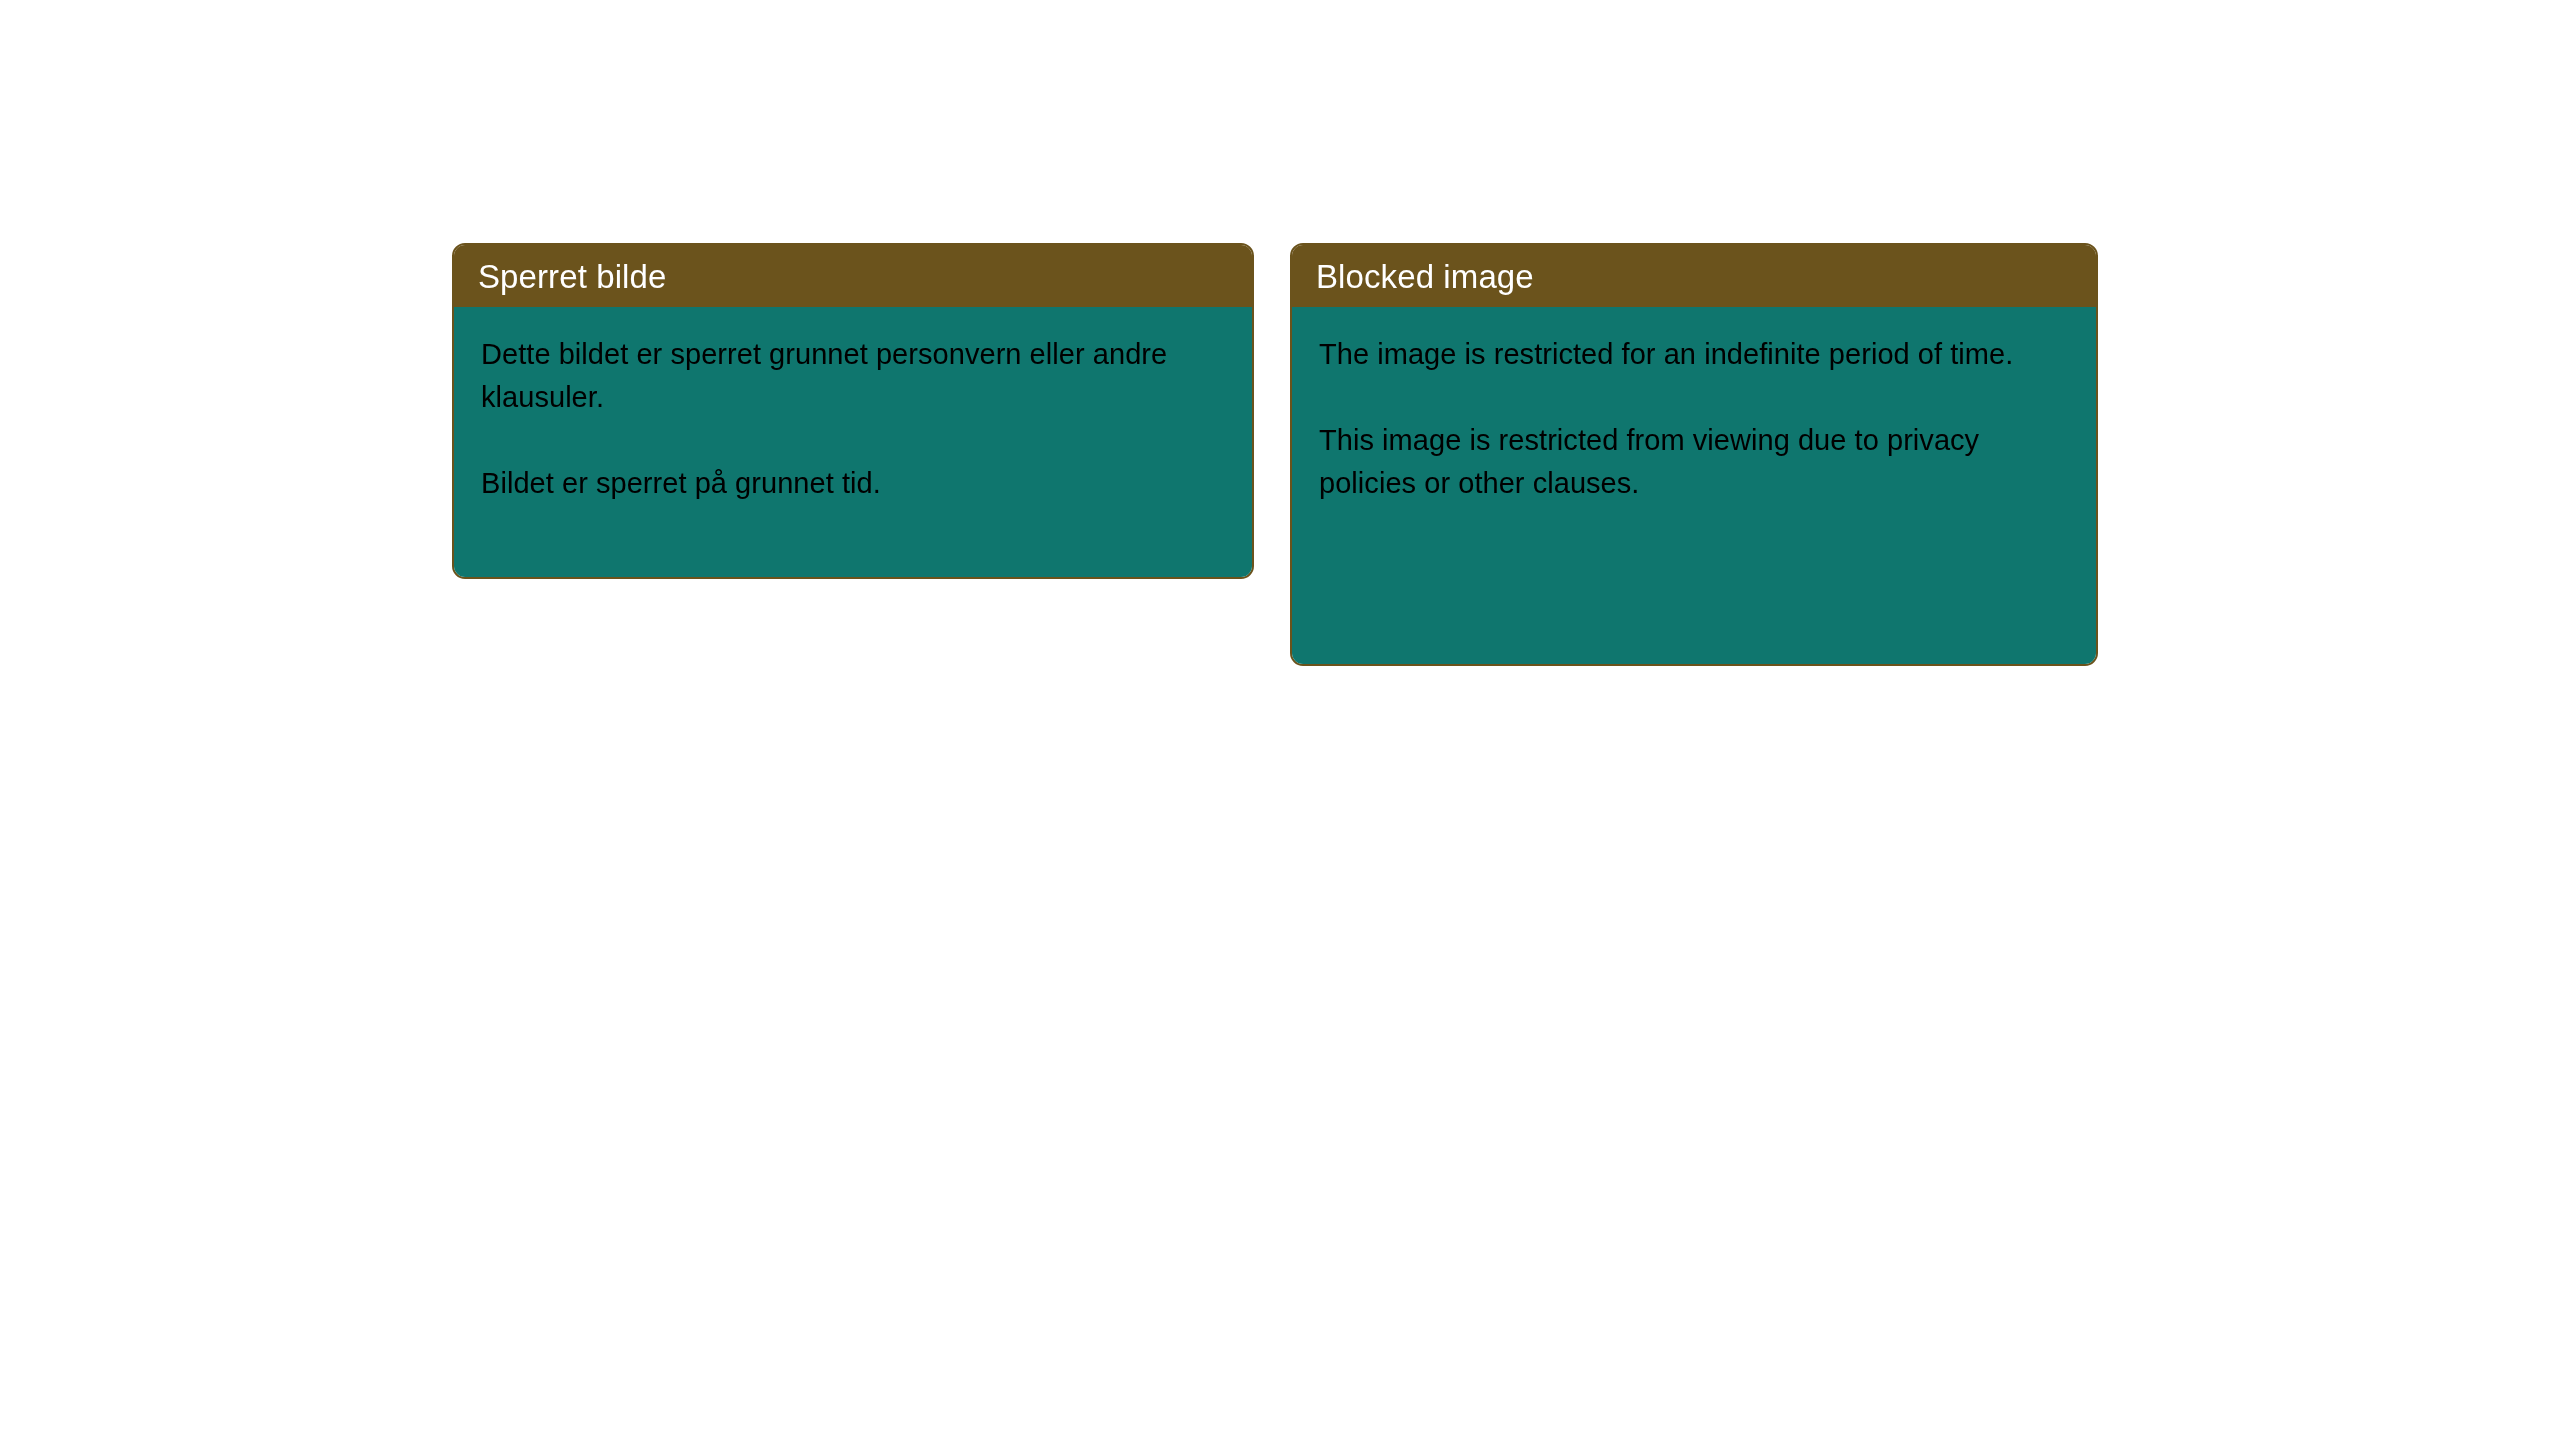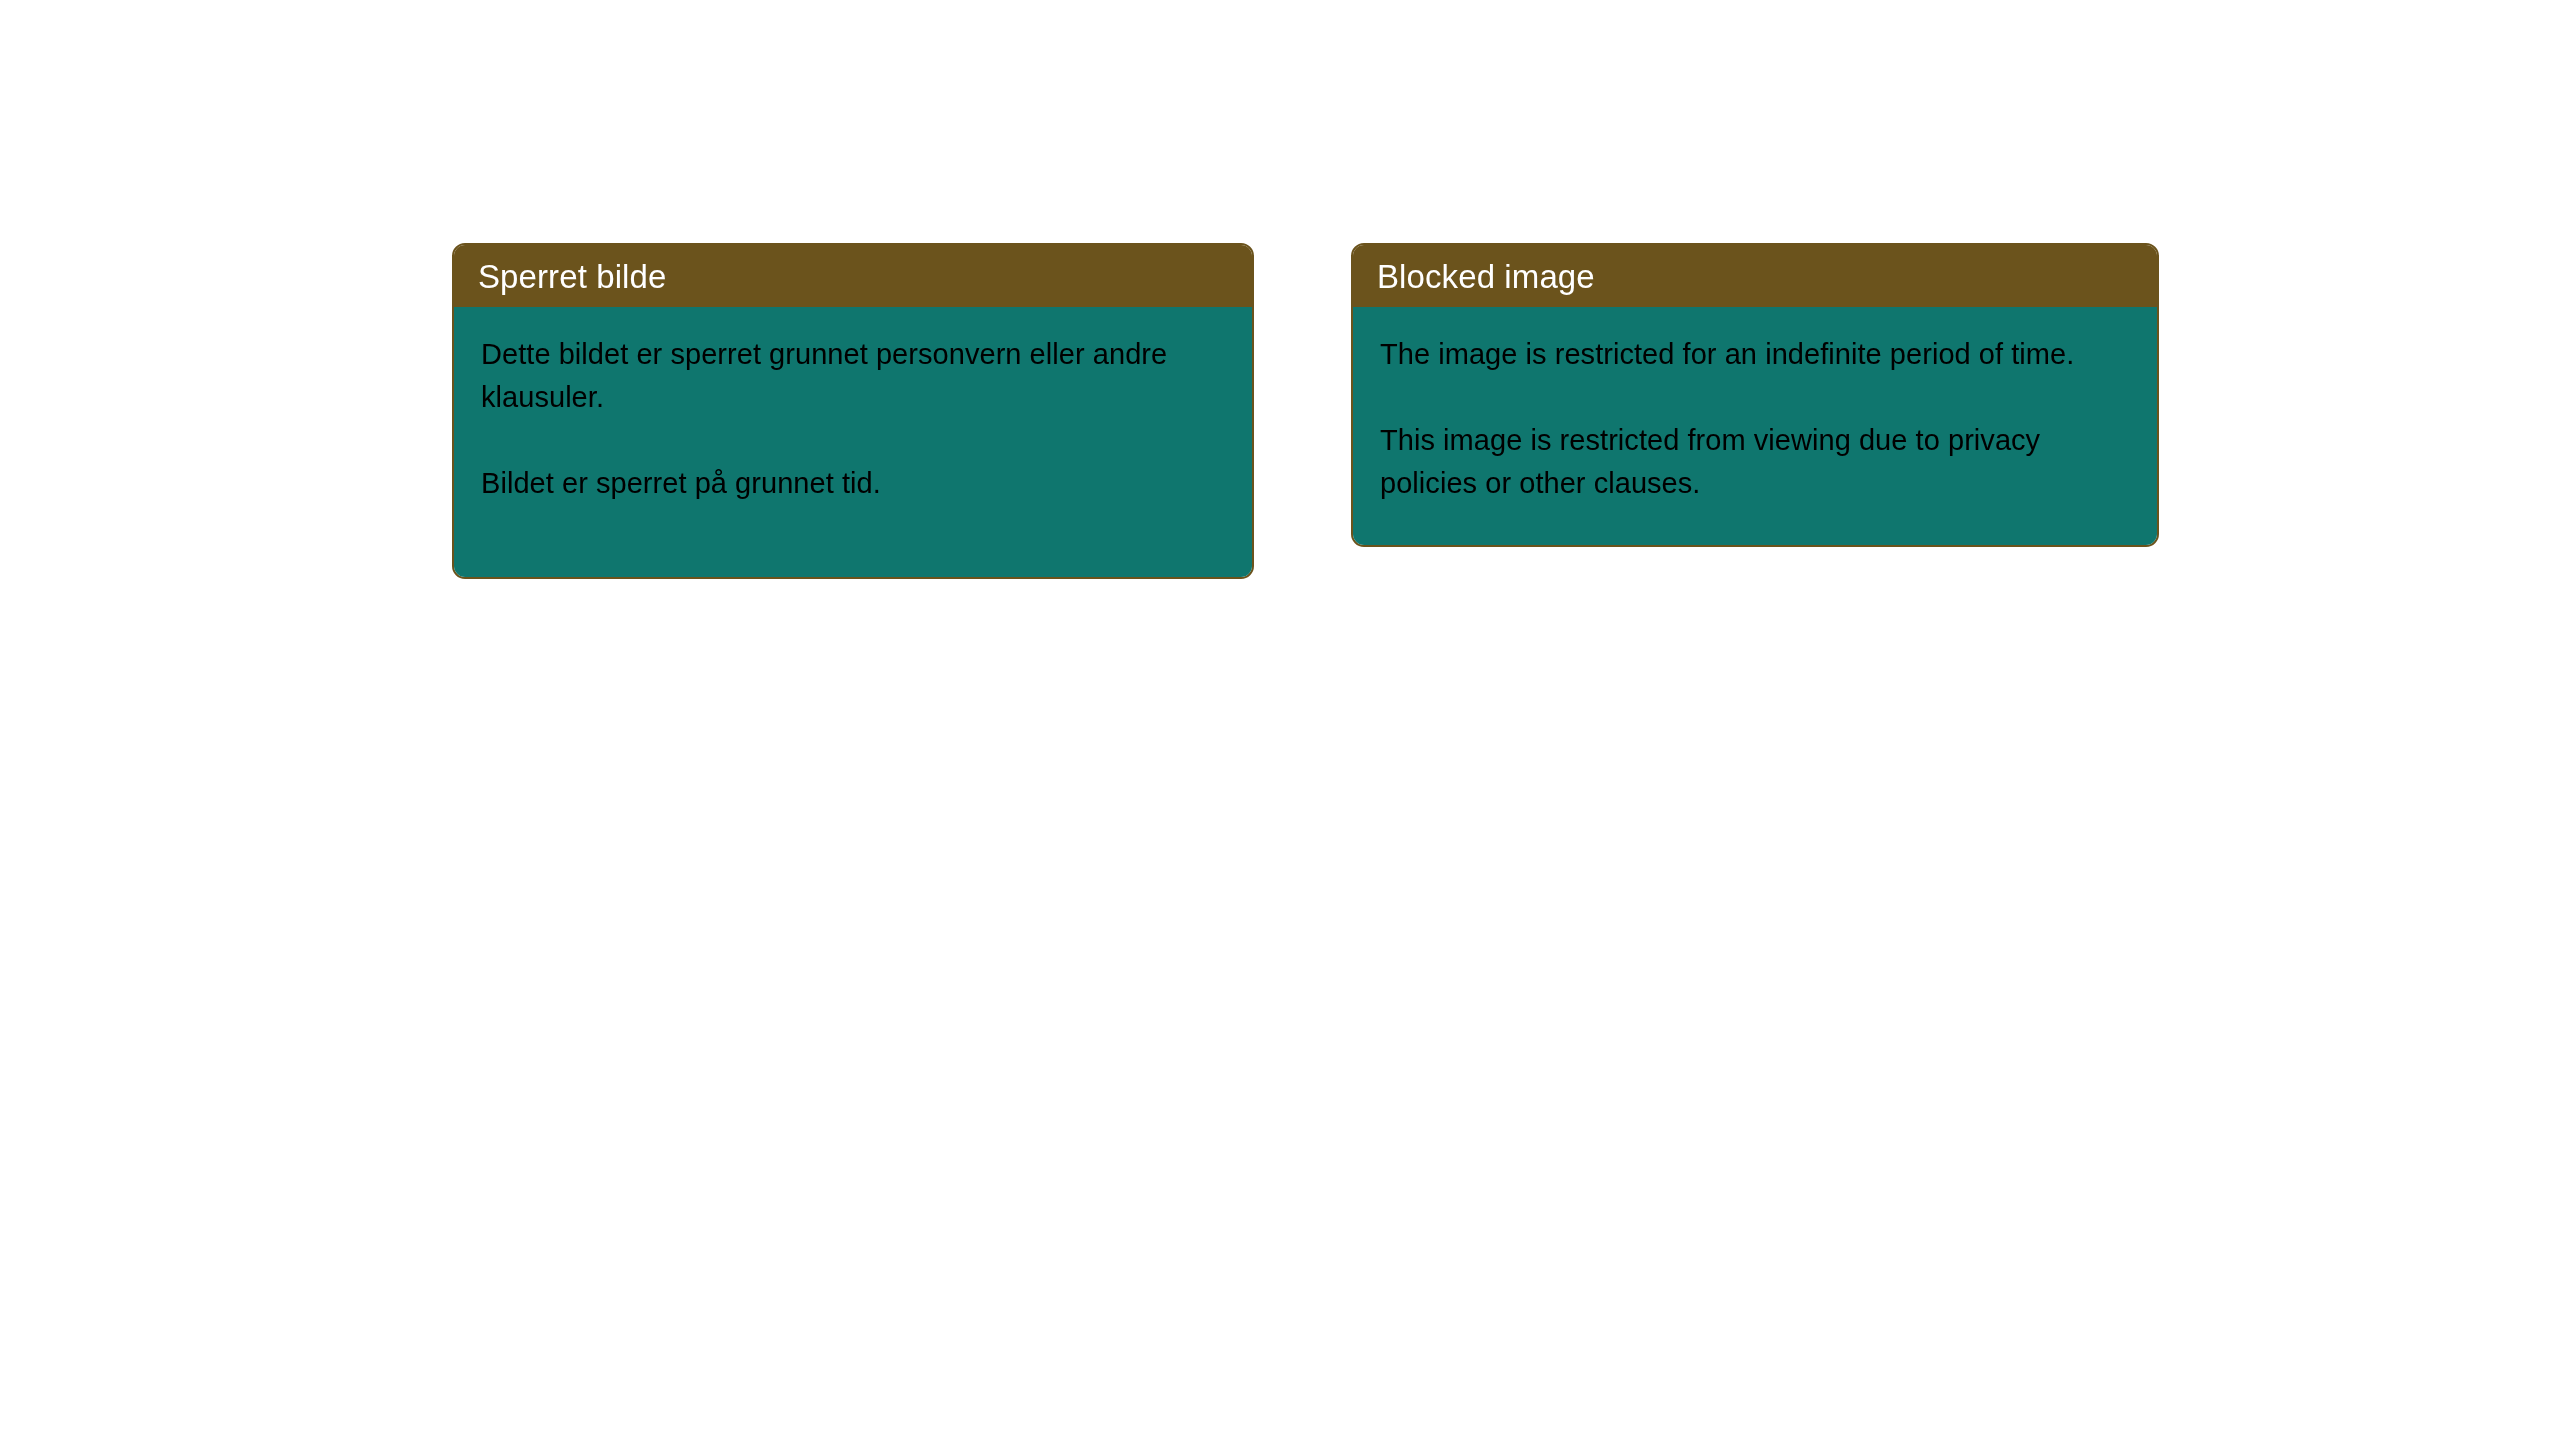--- a/index.html
+++ b/index.html
@@ -22,42 +22,41 @@
     height: 1440px;
   }
 
   .panels {
     position: absolute;
     left: 452px;
     top: 243px;
     display: flex;
     flex-direction: row;
     align-items: flex-start;
-    gap: 66px;
+    gap: 36px;
   }
 
   .notice-card {
     box-sizing: border-box;
     background: #ffffff;
     border: 2px solid #6b531c;
     border-radius: 13px;
     overflow: hidden;
     display: flex;
     flex-direction: column;
   }
 
   .notice-card.card-no {
     width: 802px;
     height: 336px;
   }
 
   .notice-card.card-en {
     width: 808px;
-    height: 304px;
-    margin-left: 31px;
+    height: 423px;
   }
 
   .card-header {
     background: #6b531c;
     height: 62px;
     flex: 0 0 62px;
     display: flex;
     align-items: center;
     padding: 0 0 0 24px;
     box-sizing: border-box;

